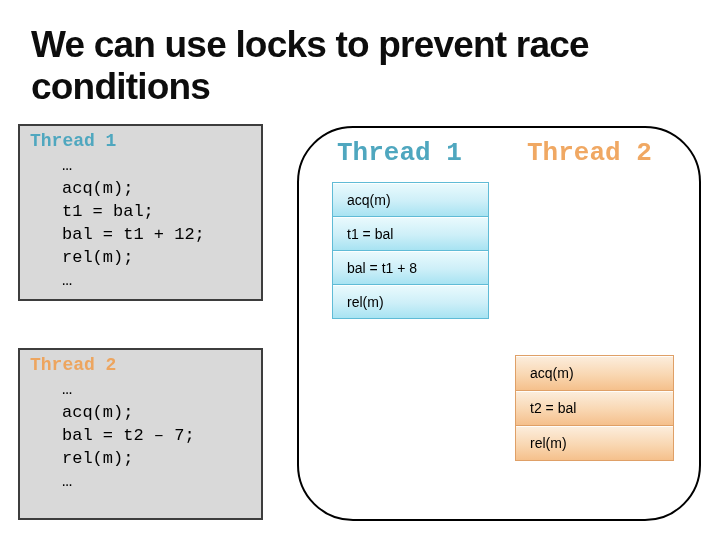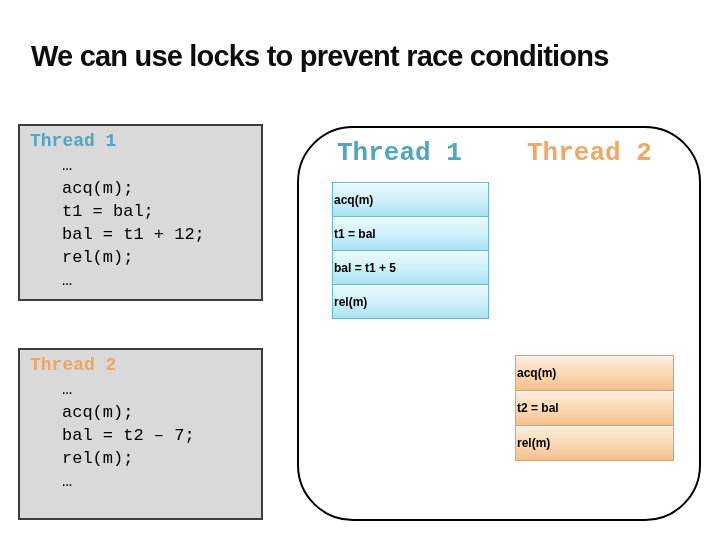--- a/index.html
+++ b/index.html
@@ -8,23 +8,23 @@
     width: 720px;
     height: 540px;
     background: #ffffff;
     overflow: hidden;
     font-family: "Liberation Sans", sans-serif;
   }
 
   .title {
     position: absolute;
     left: 31px;
-    top: 40px;
+    top: 24px;
     width: 670px;
-    font-size: 29px;
+    font-size: 37px;
     font-weight: bold;
     letter-spacing: -0.8px;
     color: #0d0d0d;
     font-family: "Liberation Sans", sans-serif;
   }
 
   
   .codeblock {
     position: absolute;
     left: 18px;
@@ -78,23 +78,23 @@
   .panel-header.orange { left: 228px; top: 10px; color: #f0a863; }
 
   .stack { position: absolute; }
   .stack.cyan   { left: 33px;  top: 54px;  width: 157px; }
   .stack.orange { left: 216px; top: 227px; width: 159px; }
 
   .step {
     box-sizing: border-box;
     display: flex;
     align-items: center;
-    padding-left: 1px;
-    font-size: 12px;
-    font-weight: bold;
+    padding-left: 14px;
+    font-size: 14px;
+    font-weight: normal;
     color: #000000;
     font-family: "Liberation Sans", sans-serif;
     white-space: pre;
   }
   .stack.cyan .step {
     height: 35px;
     border: 1px solid #5fbbd6;
     background: linear-gradient(180deg, #eafafd 0%, #cdeff8 55%, #a8e3f2 100%);
     box-shadow: inset 0 1px 0 rgba(255,255,255,0.85);
   }
@@ -133,21 +133,21 @@
   </div>
 
   <div class="panel">
 
     <div class="panel-header teal">Thread 1</div>
     <div class="panel-header orange">Thread 2</div>
 
     <div class="stack cyan">
       <div class="step">acq(m)</div>
       <div class="step">t1 = bal</div>
-      <div class="step">bal = t1 + 5</div>
+      <div class="step">bal = t1 + 8</div>
       <div class="step">rel(m)</div>
     </div>
 
     <div class="stack orange">
       <div class="step">acq(m)</div>
       <div class="step">t2 = bal</div>
       <div class="step">rel(m)</div>
     </div>
 
   </div>

